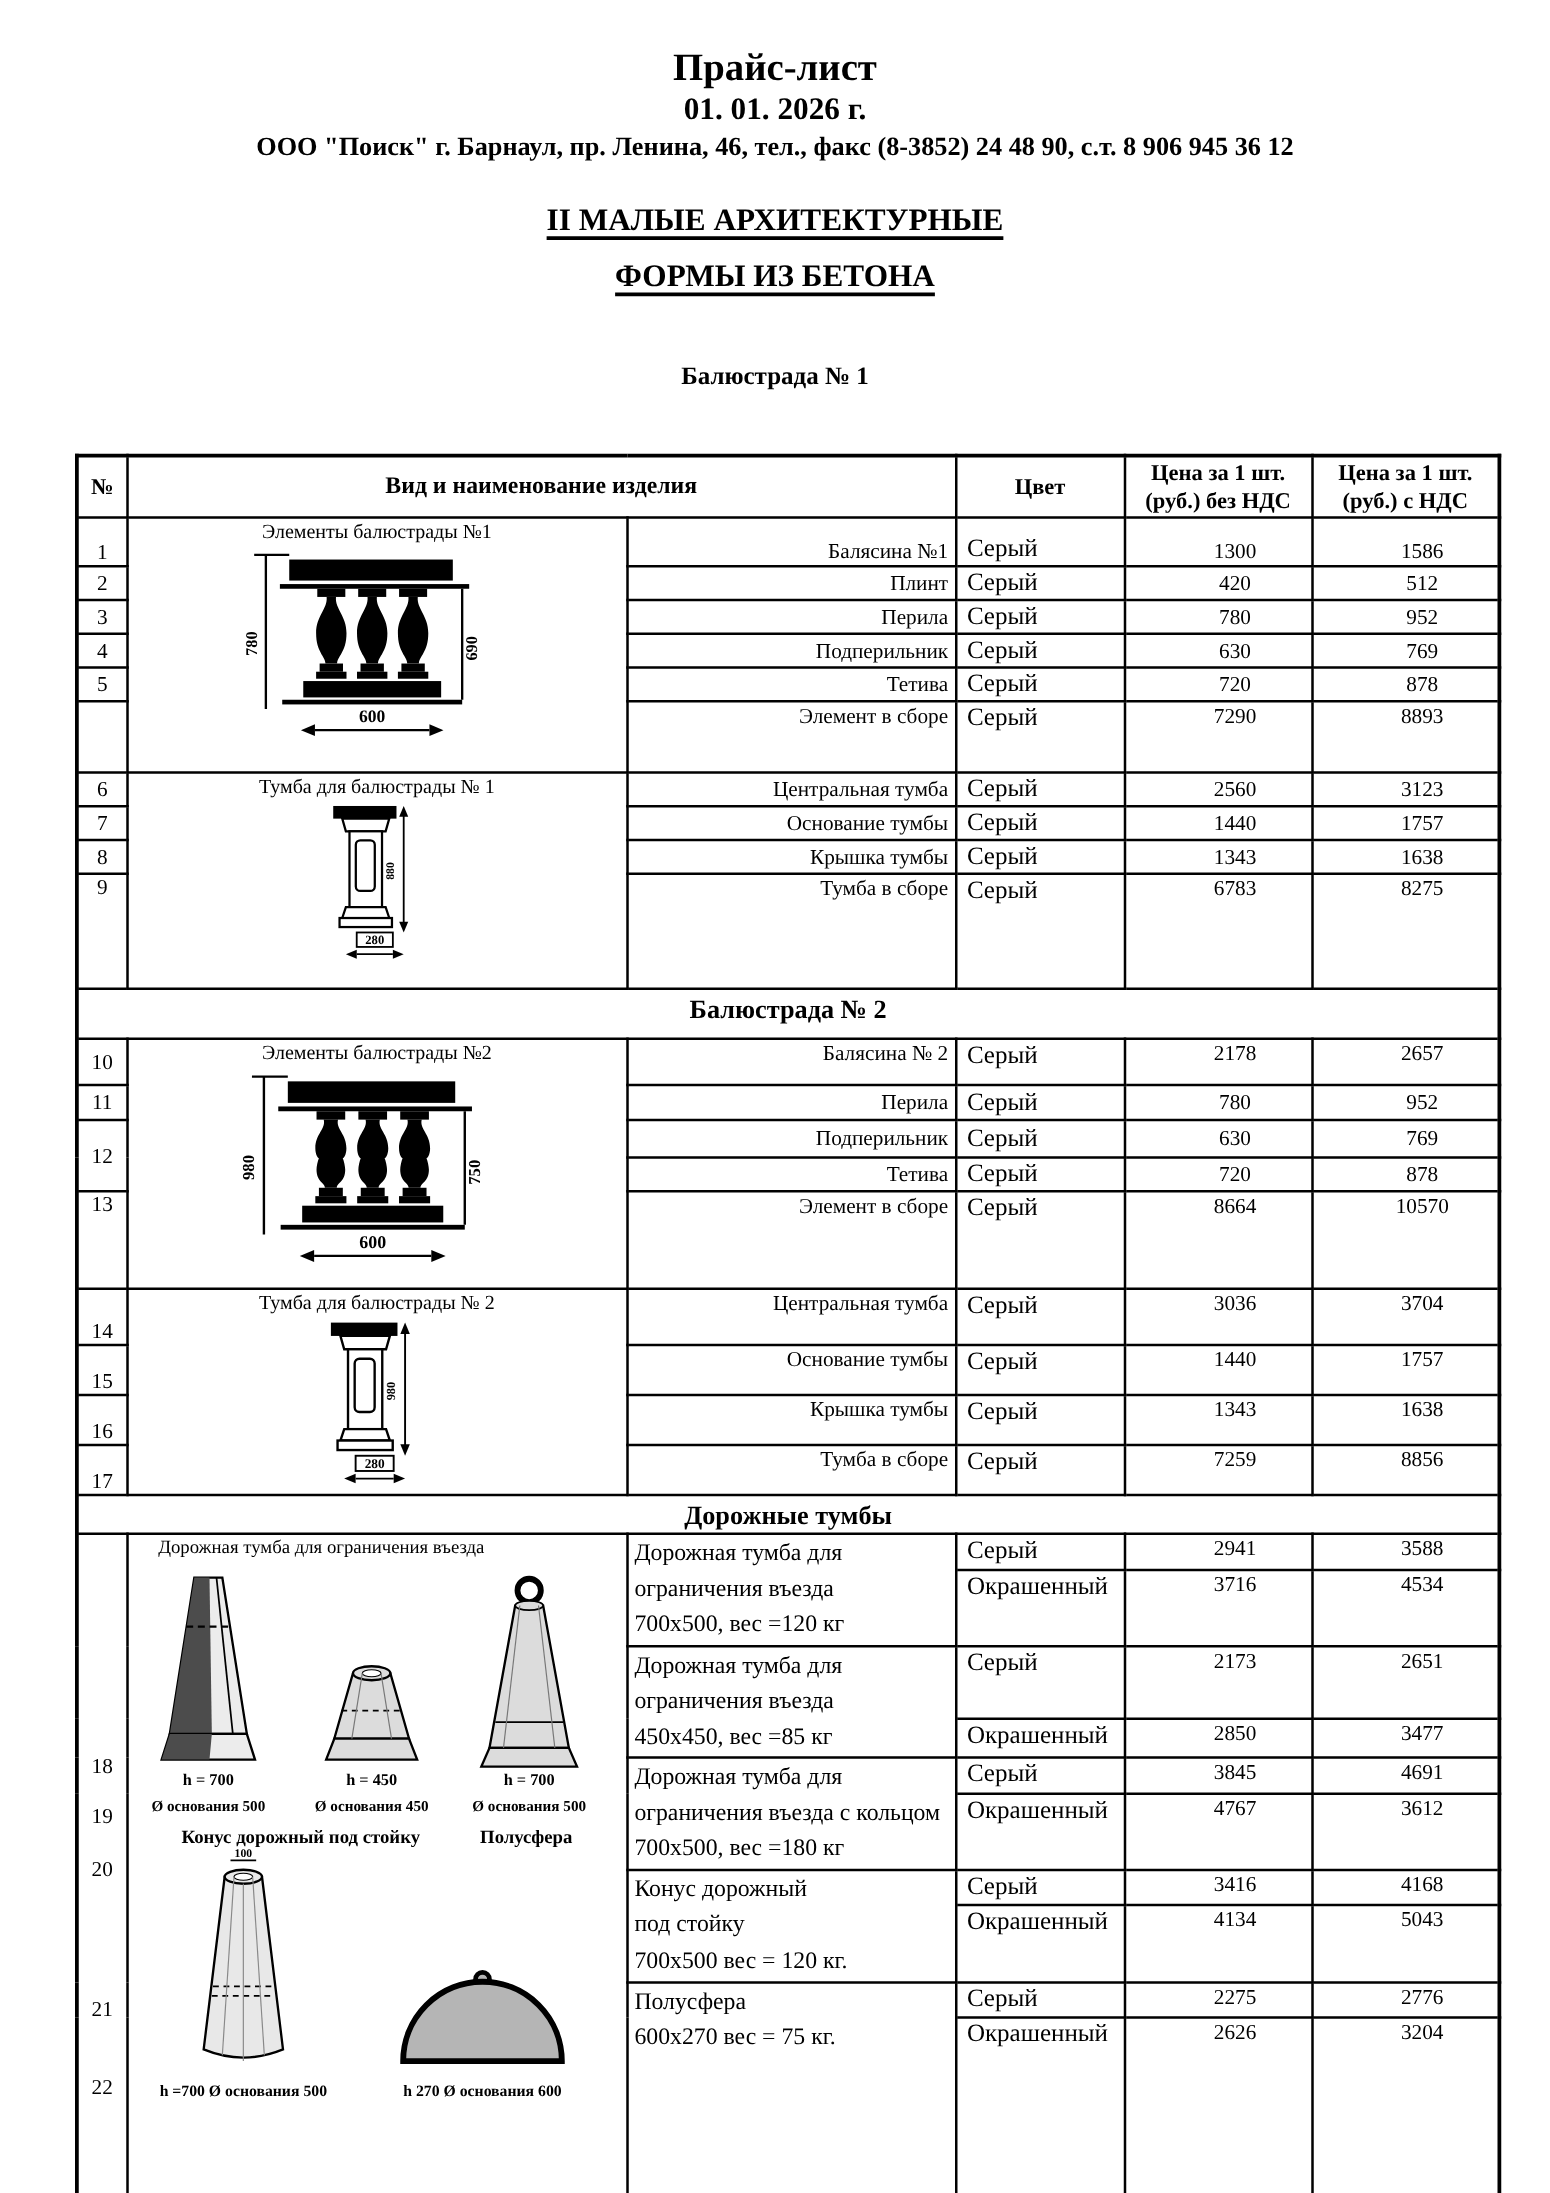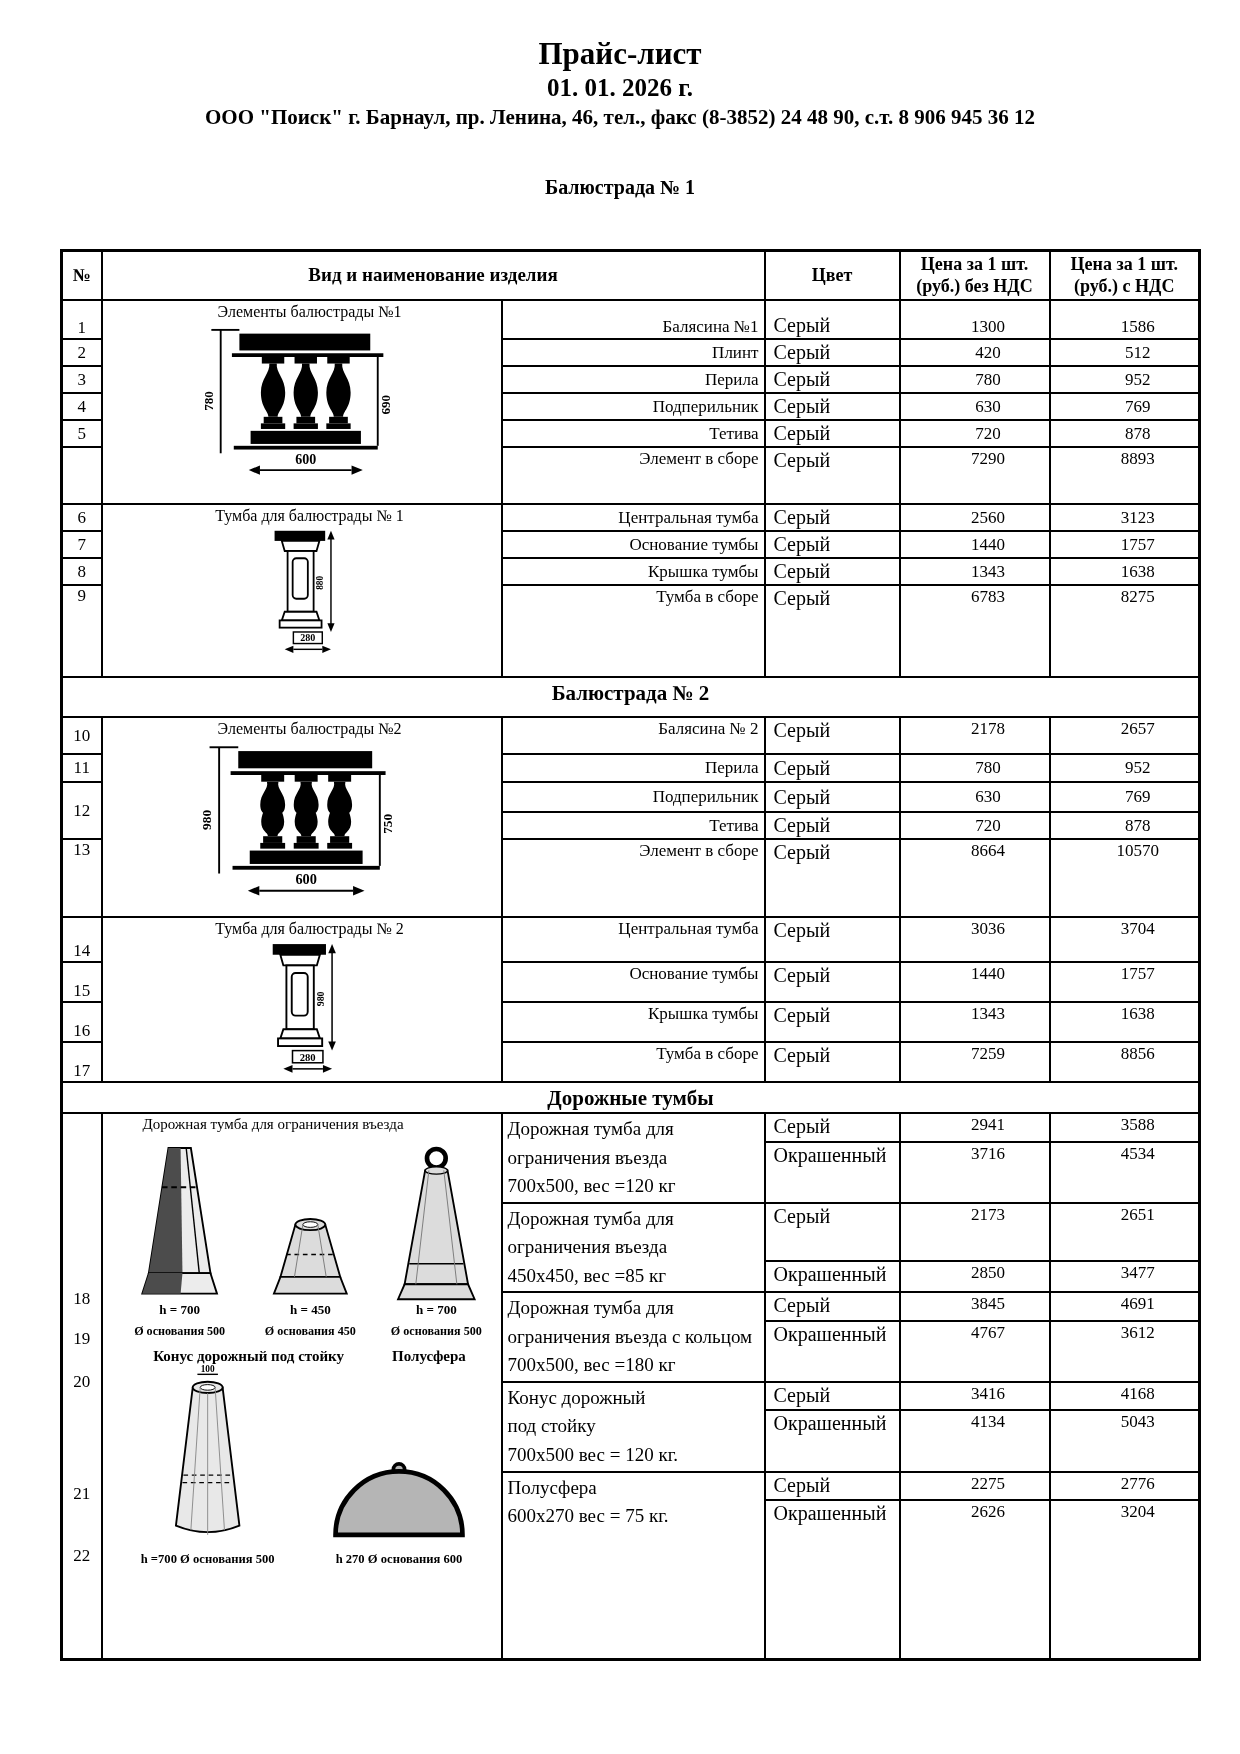--- a/index.html
+++ b/index.html
@@ -14,40 +14,44 @@
   .doc-title .u { text-decoration:underline; text-underline-offset:5px; text-decoration-thickness:2.5px; }
   .sec-head { text-align:center; font-size:20px; font-weight:bold; margin-top:46px; }
 
   table.tbl { border-collapse:collapse; table-layout:fixed; width:1138px; margin:50px 0 0 60px; border:3px solid #000; }
   .tbl th, .tbl td { border:2px solid #000; padding:1px 5px; overflow:hidden; box-sizing:border-box; }
   .tbl th { font-size:18px; font-weight:bold; line-height:1.2; text-align:center; vertical-align:middle; white-space:pre-line; padding:2px; }
   td.num { text-align:center; font-size:17px; vertical-align:middle; padding:0; }
   td.name { font-size:17px; vertical-align:middle;text-align:right; }
   td.color { font-size:20px; padding-left:8px; vertical-align:middle;margin-left:12px; }
   td.price { font-size:17px; text-align:center; vertical-align:middle;padding-left:32px; }
-  td.imgc { vertical-align:top; text-align:center; padding:2px 0 0 16px; }
+  td.imgc { vertical-align:top; text-align:center; padding:2px 0 0 0; }
   td.band { text-align:center; font-weight:bold; font-size:21px; vertical-align:top; padding-top:3px; }
   .vt { vertical-align:top !important; }
   .vb { vertical-align:bottom !important; }
   .cap { font-size:16px; text-align:center; }
   .capb { font-size:15px; font-weight:normal; text-align:left;margin-left:24px; }
   .rname { font-size:19px; line-height:1.5; white-space:pre-line; vertical-align:top; padding-left:6px; }
   .numwrap { position:relative; height:530px; }
   .rnum { position:absolute; left:0; right:0; text-align:center; font-size:17px; }
   .fig-caps { display:flex; justify-content:center; gap:48px; font-weight:bold; font-size:15px; margin-top:2px; }
   svg { display:block; margin:0 auto; }
 </style>
 </head>
 <body>
 
 <div class="page">
 
   <div class="h-title">Прайс-лист</div>
   <div class="h-date">01. 01. 2026 г.</div>
   <div class="h-company">ООО "Поиск" г. Барнаул, пр. Ленина, 46, тел., факс (8-3852) 24 48 90,  с.т. 8 906 945 36 12</div>
+  <div class="doc-title">
+    <div><span class="u">II МАЛЫЕ АРХИТЕКТУРНЫЕ</span></div>
+    <div><span class="u">ФОРМЫ ИЗ БЕТОНА</span></div>
+  </div>
   <div class="sec-head">Балюстрада № 1</div>
 
   <table class="tbl">
     <colgroup>
       <col style="width:40px">
         <col style="width:400px">
         <col style="width:263px">
       <col style="width:135px">
         <col style="width:150px">
         <col style="width:150px">

